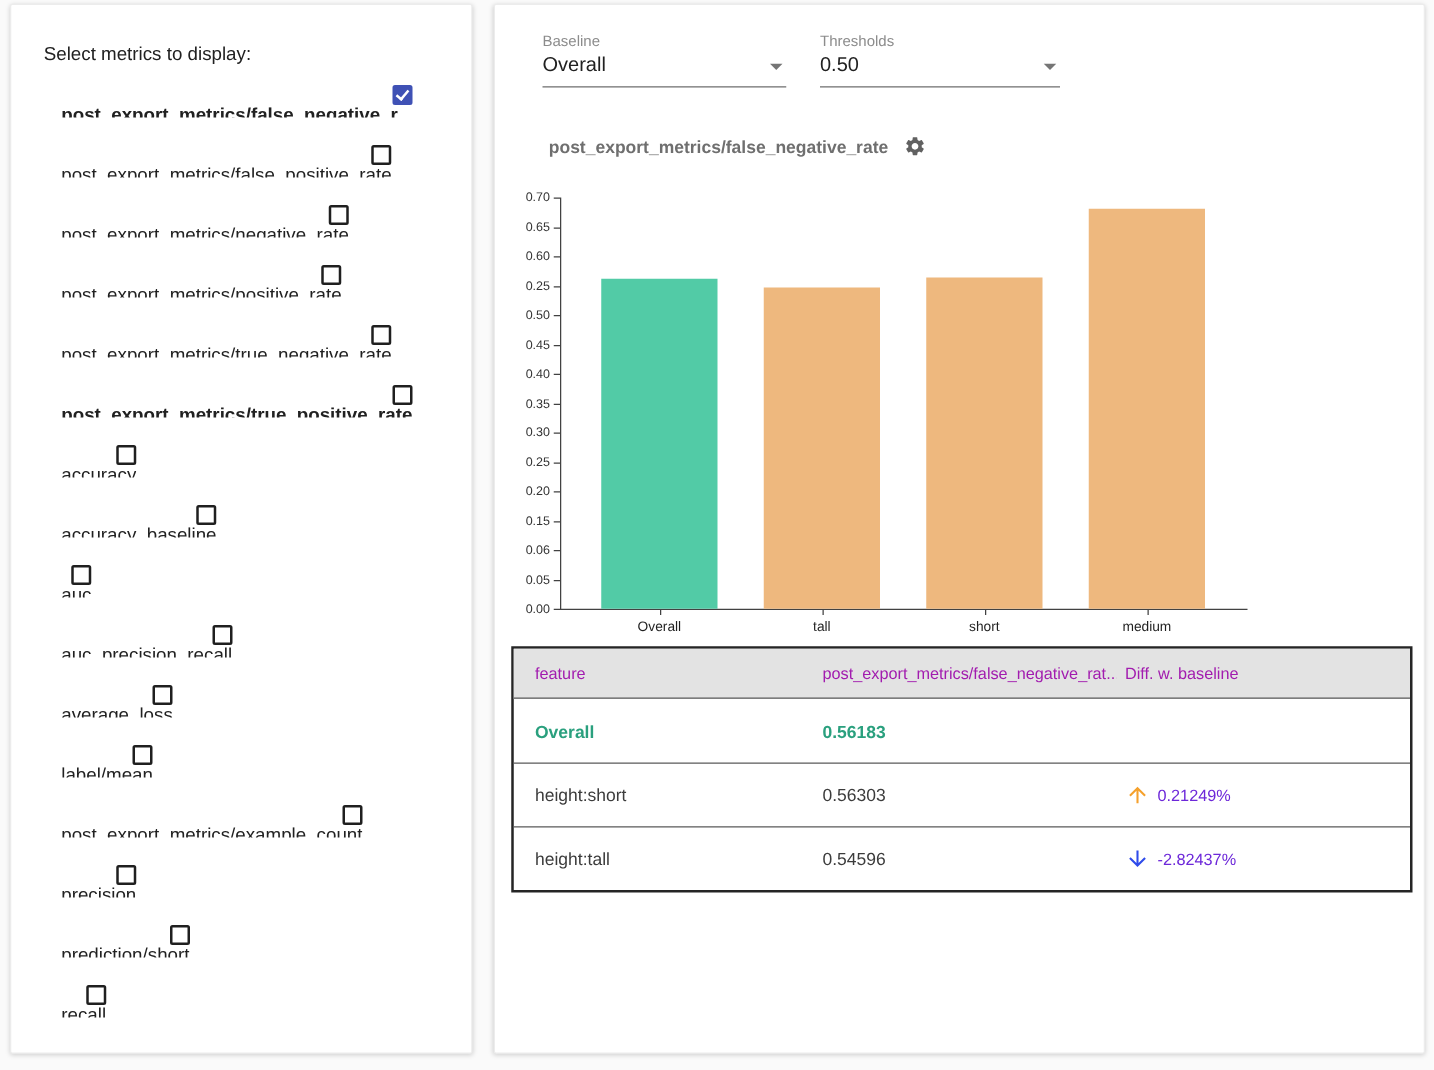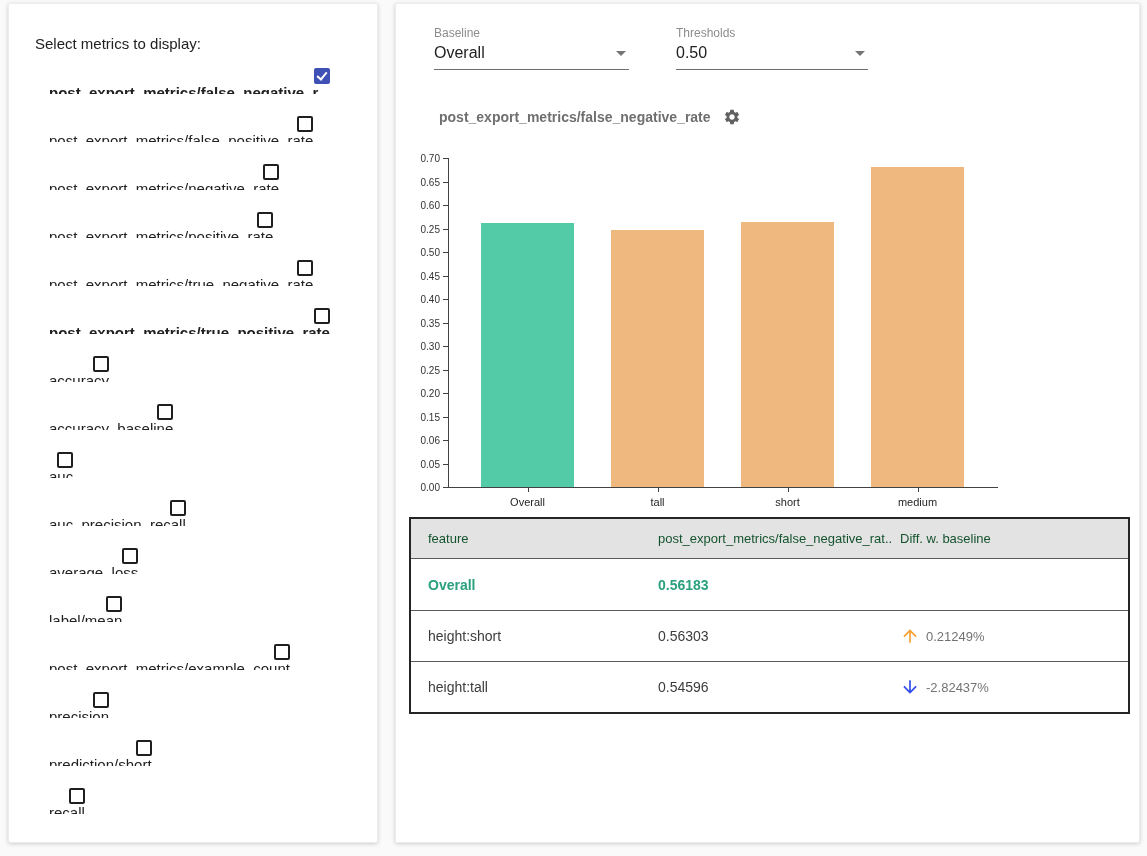--- a/index.html
+++ b/index.html
@@ -34,21 +34,21 @@
     width: 4px; height: 8px;
     border: solid #fff; border-width: 0 2px 2px 0;
     transform: rotate(40deg);
   }
   .metric-label { margin-left: 14px; font-size: 15px; color: #212121; white-space: nowrap; overflow: hidden; text-overflow: ellipsis; max-width: 315px; }
   .metric-label.bold { font-weight: bold; }
 
   
   .dd { position: absolute; top: 22px; cursor: pointer; }
   .dd.baseline { left: 38px; width: 195px; }
-  .dd.thresholds { left: 260px; width: 192px; margin-left: 20px; }
+  .dd.thresholds { left: 260px; width: 192px; }
   .dd-label { font-size: 12px; color: #8c8c8c; }
   .dd-value-row {
     margin-top: 4px; padding-bottom: 7px;
     border-bottom: 1px solid #6e6e6e;
     display: flex; align-items: center; justify-content: space-between;
   }
   .dd-value { font-size: 16px; color: #212121; }
   .dd-arrow {
     width: 0; height: 0; margin-right: 3px;
     border-left: 5px solid transparent; border-right: 5px solid transparent;
@@ -64,29 +64,29 @@
   .ylab { position: absolute; width: 44px; text-align: right; font-size: 10px; color: #333; }
   .ytick { position: absolute; width: 5px; height: 1px; background: #424242; left: 47px; }
   .bar { position: absolute; width: 93px; }
   .xtick { position: absolute; width: 1px; height: 4px; background: #424242; }
   .xlab { position: absolute; width: 100px; text-align: center; font-size: 11px; color: #1f1f1f; }
 
   
   .mtable { position: absolute; left: 13px; top: 513px; width: 721px; border: 2px solid #252525; background: #fff; }
   .trow { display: flex; align-items: center; }
   .thead { height: 40px; background: #e3e3e3; border-bottom: 1px solid #5a5a5a; }
-  .thead .cell { font-size: 13px; color: #14532d; }
+  .thead .cell { font-size: 13px; color: #a21caf; }
   .tbody-row { height: 51px; }
   .tbody-row + .tbody-row { border-top: 1px solid #5a5a5a; }
   .cell { font-size: 14px; color: #3c3c3c; white-space: nowrap; overflow: hidden; }
   .cell.c-feature { flex: 0 0 247px; padding-left: 17px; }
   .cell.c-value   { flex: 0 0 235px; }
   .cell.c-diff    { flex: 1 1 auto; padding-left: 7px; display: flex; align-items: center; }
   .baseline-row .c-feature, .baseline-row .c-value { color: #2aa07e; font-weight: bold; }
-  .diff-text { font-size: 13px; color: #737373; margin-left: 6px; }
+  .diff-text { font-size: 13px; color: #6d28d9; margin-left: 6px; }
   .arrow-icon { display: inline-flex; }
 </style>
 </head>
 <body>
 
 <div class="card left">
   <div class="sidebar-title">Select metrics to display:</div>
   <div class="metrics-list">
       <div class="metric-row" style="top: 0px;">
         <span class="checkbox checked"></span>

